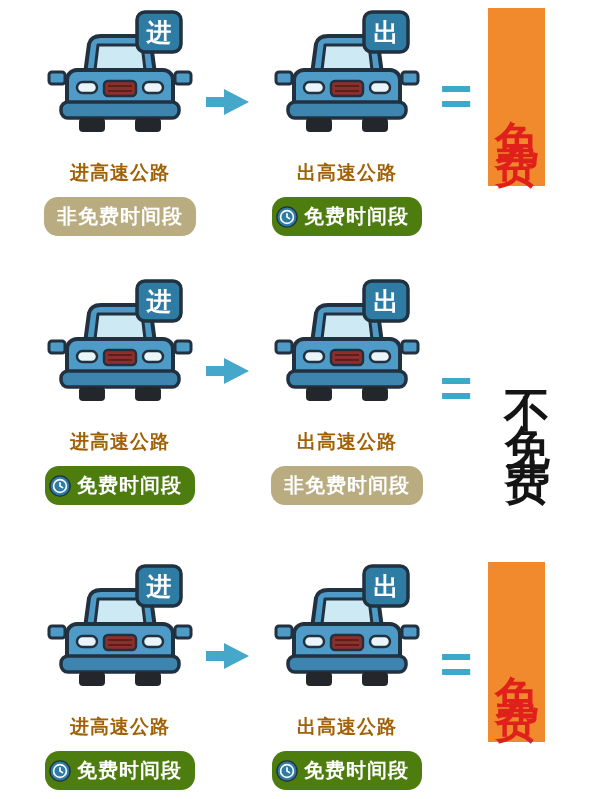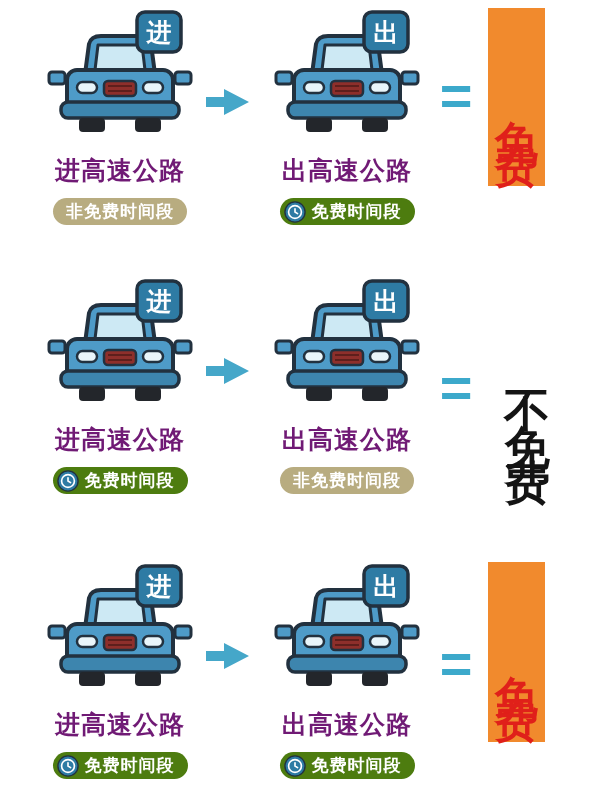--- a/index.html
+++ b/index.html
@@ -10,24 +10,24 @@
   .row1 { top:8px;   height:252px; }
   .row2 { top:272px; height:260px; }
   .row3 { top:552px; height:247px; }
 
   .car-group { position:absolute; width:150px; display:flex; flex-direction:column; align-items:center; }
   .car-wrap { position:relative; width:150px; height:140px; }
   .car-svg { display:block; width:150px; height:140px; }
   .sign-char { position:absolute; left:92px; top:4px; width:44px; height:40px;
                display:flex; align-items:center; justify-content:center;
                color:#ffffff; font-size:25px; font-weight:700; }
-  .car-label { margin-top:6px; font-size:25px; font-weight:700; color:#701a75; letter-spacing:1px; }
-
-  .badge { margin-top:11px; display:inline-flex; align-items:center; height:27px;
-           border-radius:14px; padding:0 13px; color:#ffffff; font-size:17px;
+  .car-label { margin-top:12px; font-size:19px; font-weight:700; color:#a16207; letter-spacing:1px; }
+
+  .badge { margin-top:11px; display:inline-flex; align-items:center; height:39px;
+           border-radius:14px; padding:0 13px; color:#ffffff; font-size:20px;
            font-weight:700; letter-spacing:1px; white-space:nowrap; }
   .badge-free { background:#4d7c0f; padding-left:4px; }
   .badge-nonfree { background:#B8AC80; }
   .clock { width:22px; height:22px; margin-right:6px; flex:0 0 auto; }
 
   .arrow { position:absolute; width:46px; height:32px; }
   .pos-arrow { left:204px; }
 
   .equals { position:absolute; left:432px; width:48px; text-align:center;
             font-size:56px; font-weight:900; color:#3CA9CB; line-height:1; }

